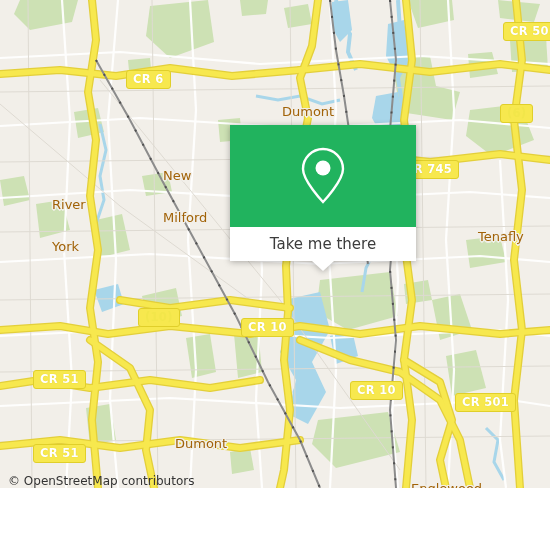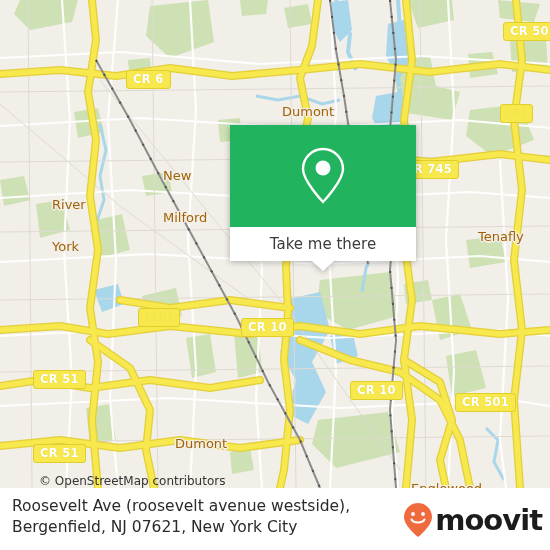--- a/index.html
+++ b/index.html
@@ -69,21 +69,20 @@
     border-right:11px solid transparent;
     border-top:10px solid #ffffff;
   }
 
   
   #attribution{
     position:absolute;left:8px;top:474px;
     color:#333;font-size:12px;
     font-family:"DejaVu Sans", sans-serif;
     white-space:nowrap;
-    margin-left:31px;
   }
 
   
   #footer{
     position:absolute;left:0;top:488px;width:550px;height:62px;
     background:#ffffff;
   }
   #footer-title{
     position:absolute;left:12px;top:8px;width:390px;
     color:#2b2b2b;font-size:15.5px;line-height:21px;
@@ -273,29 +272,14 @@
       </div>
       <div id="popup-footer">
         <span>Take me there</span>
       </div>
       <div id="popup-tail"></div>
     </div>
 
     <div id="attribution">© OpenStreetMap contributors</div>
   </div>
 
-  <div id="footer">
-    <div id="footer-title">
-      <div>Roosevelt Ave (roosevelt avenue westside),</div>
-      <div>Bergenfield, NJ 07621, New York City</div>
-    </div>
-    <div id="brand">
-      <svg width="30" height="36" viewBox="0 0 30 36">
-        <path d="M15 1 C7.3 1 1 7.3 1 15 C1 24 15 35 15 35 C15 35 29 24 29 15 C29 7.3 22.7 1 15 1 Z" fill="#ef6a3d"></path>
-        <circle cx="10" cy="12" r="1.9" fill="#ffffff"></circle>
-        <circle cx="20" cy="12" r="1.9" fill="#ffffff"></circle>
-        <path d="M8.5 17.5 C10.5 21.5 19.5 21.5 21.5 17.5" fill="none" stroke="#ffffff" stroke-width="2" stroke-linecap="round"></path>
-      </svg>
-      <span id="brand-wordmark">moovit</span>
-    </div>
-  </div>
 
 </div>
 
 </body></html>

